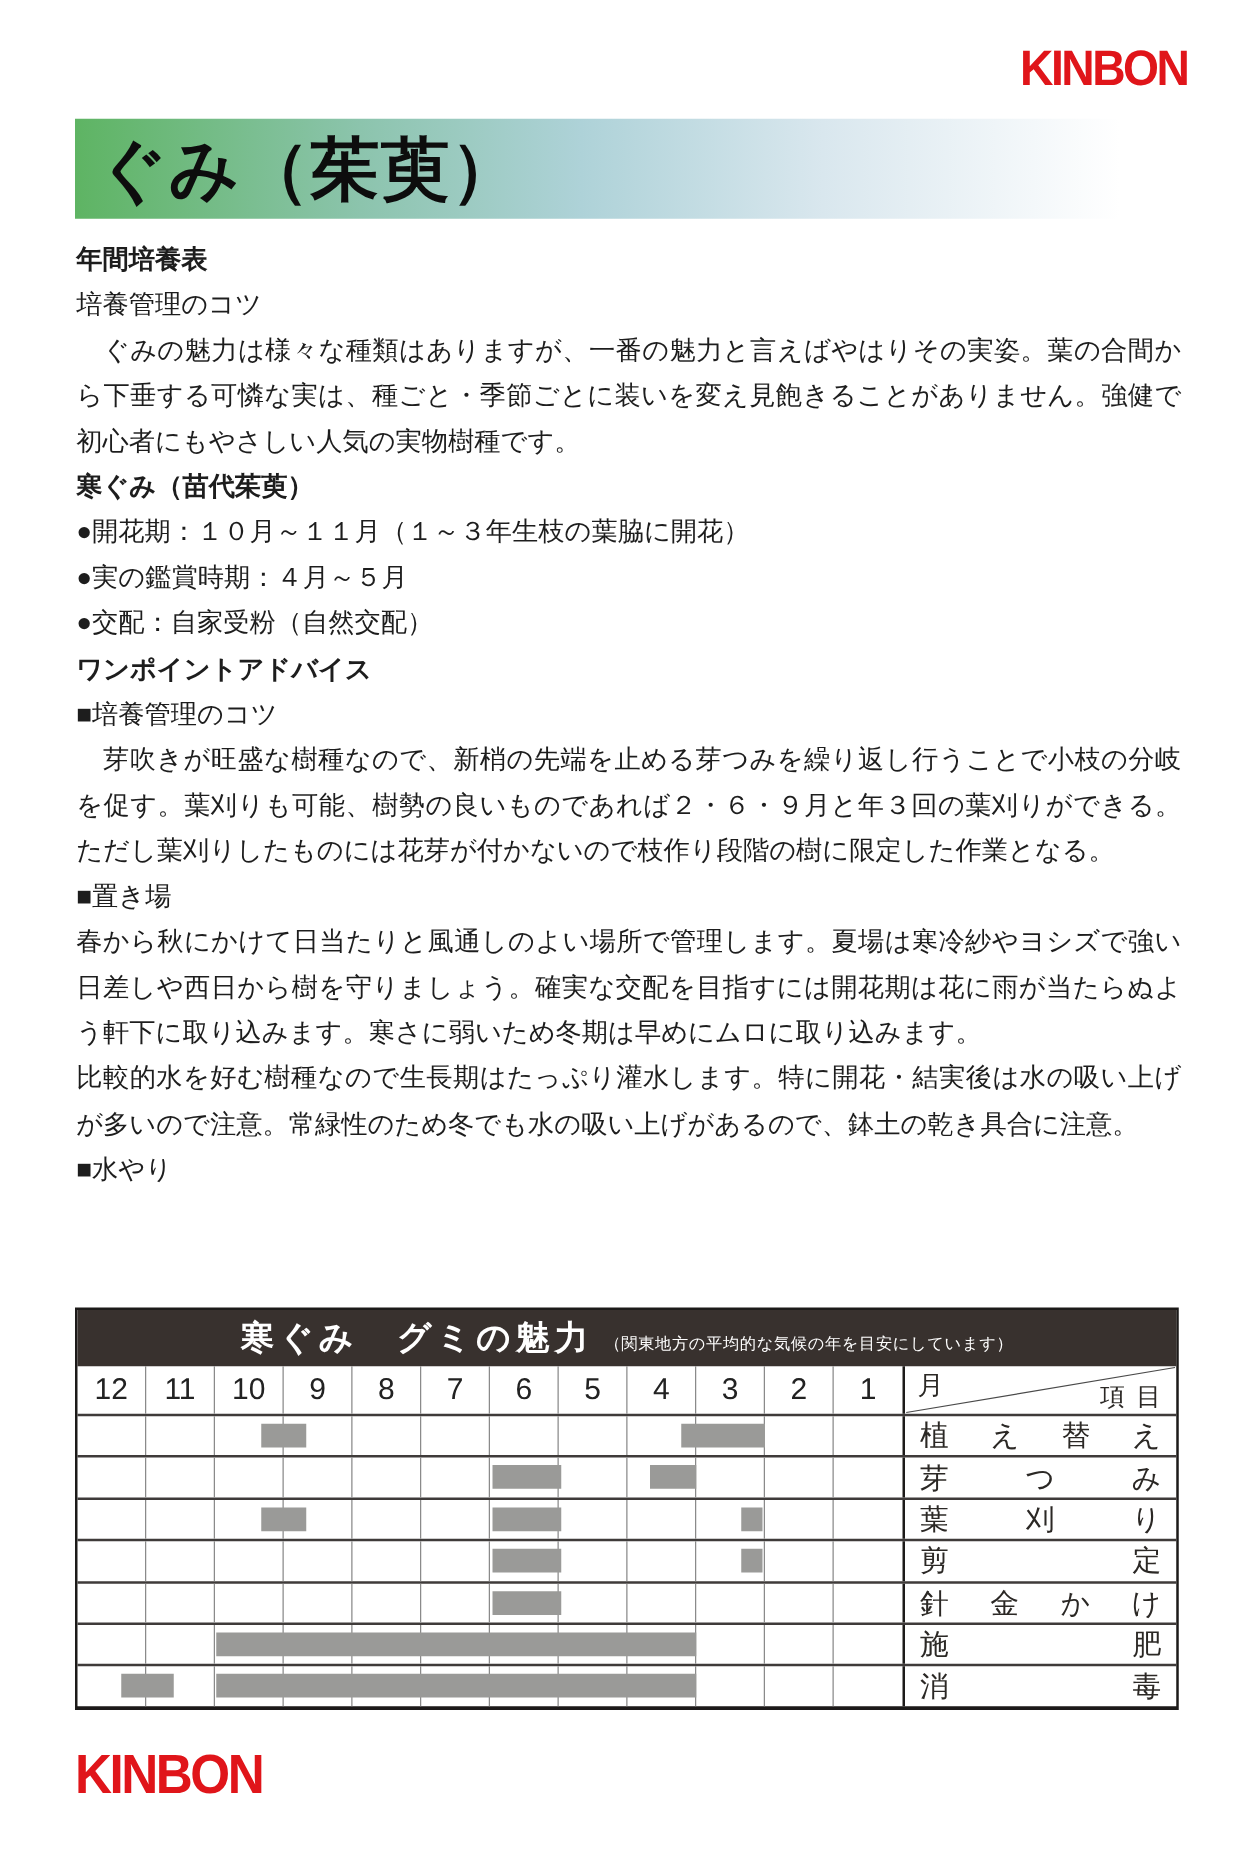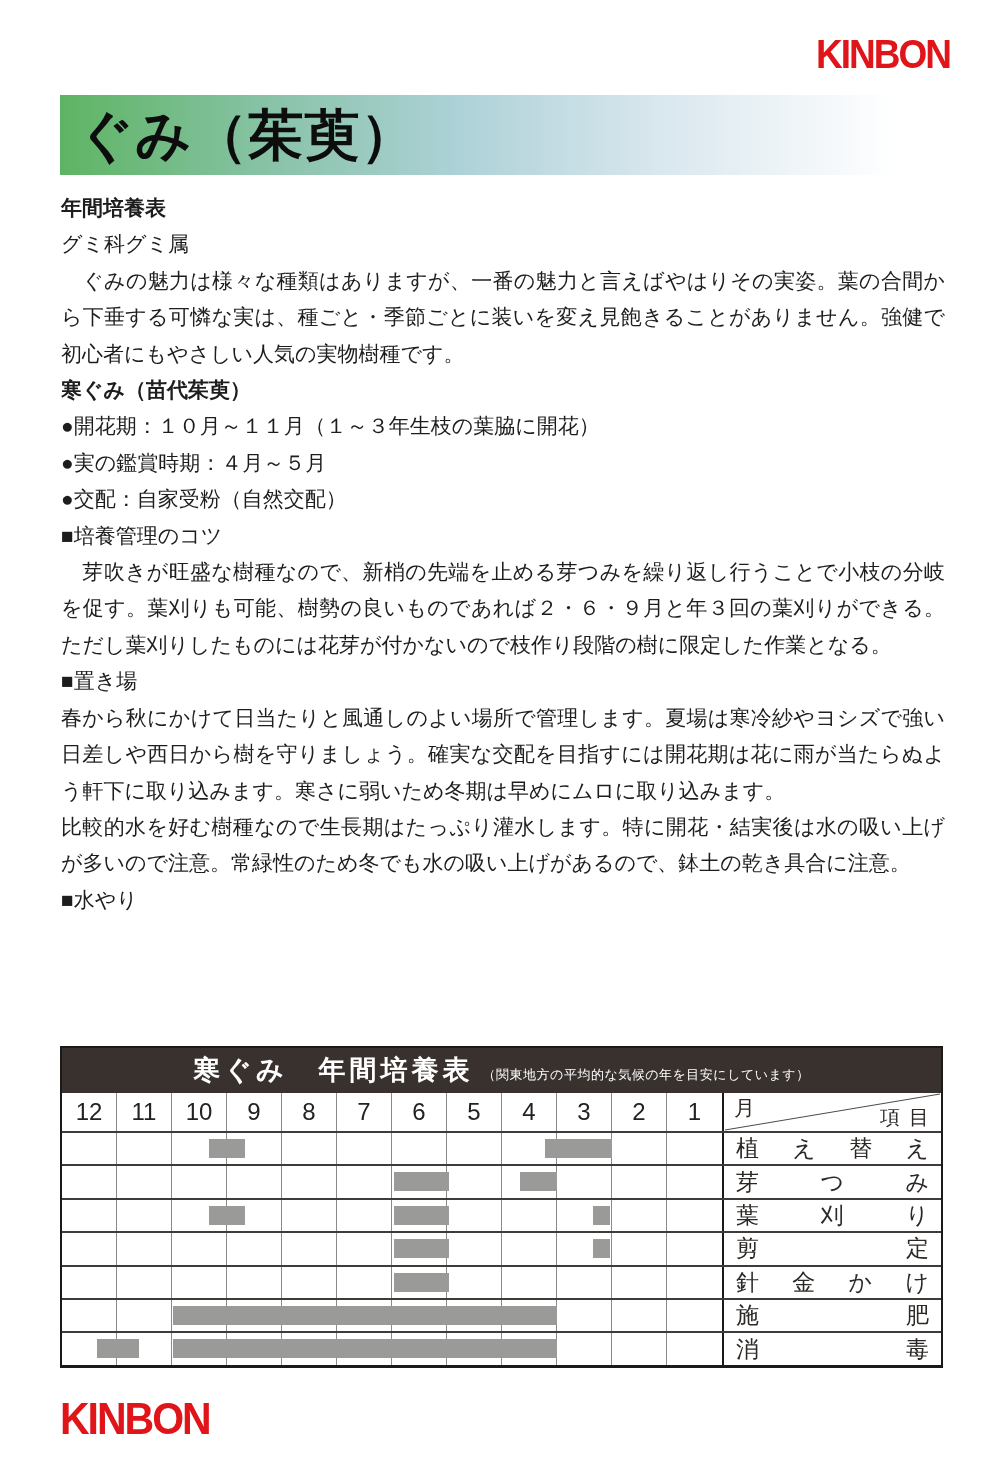--- a/index.html
+++ b/index.html
@@ -65,39 +65,40 @@
 <div class="page">
 
   <div class="logo logo-top">KINBON</div>
 
   <div class="banner">
     <h1>ぐみ（茱萸）</h1>
   </div>
 
   <div class="content">
     <h2>年間培養表</h2>
-    <p>グミ科グミ属</p>
+    <p>培養管理のコツ</p>
     <p>　ぐみの魅力は様々な種類はありますが、一番の魅力と言えばやはりその実姿。葉の合間から下垂する可憐な実は、種ごと・季節ごとに装いを変え見飽きることがありません。強健で初心者にもやさしい人気の実物樹種です。</p>
 
     <h2 class="mt-variety">寒ぐみ（苗代茱萸）</h2>
     <p class="bullet-first">●開花期：１０月～１１月（１～３年生枝の葉脇に開花）</p>
     <p>●実の鑑賞時期：４月～５月</p>
     <p>●交配：自家受粉（自然交配）</p>
 
+    <h2 class="mt-advice">ワンポイントアドバイス</h2>
     <p>■培養管理のコツ</p>
     <p>　芽吹きが旺盛な樹種なので、新梢の先端を止める芽つみを繰り返し行うことで小枝の分岐を促す。葉刈りも可能、樹勢の良いものであれば２・６・９月と年３回の葉刈りができる。ただし葉刈りしたものには花芽が付かないので枝作り段階の樹に限定した作業となる。</p>
     <p>■置き場</p>
     <p>春から秋にかけて日当たりと風通しのよい場所で管理します。夏場は寒冷紗やヨシズで強い日差しや西日から樹を守りましょう。確実な交配を目指すには開花期は花に雨が当たらぬよう軒下に取り込みます。寒さに弱いため冬期は早めにムロに取り込みます。</p>
     <p>比較的水を好む樹種なので生長期はたっぷり灌水します。特に開花・結実後は水の吸い上げが多いので注意。常緑性のため冬でも水の吸い上げがあるので、鉢土の乾き具合に注意。</p>
     <p>■水やり</p>
   </div>
 
   <div class="ctable">
     <div class="ttlbar">
-      <span class="tt">寒ぐみ　年間培養表</span>
+      <span class="tt">寒ぐみ　グミの魅力</span>
       <span class="ts">（関東地方の平均的な気候の年を目安にしています）</span>
     </div>
     <div id="tgrid">
         <div class="trow thead">
           <div class="mcell mhead">12</div>
           <div class="mcell mhead">11</div>
           <div class="mcell mhead">10</div>
           <div class="mcell mhead">9</div>
           <div class="mcell mhead">8</div>
           <div class="mcell mhead">7</div>

